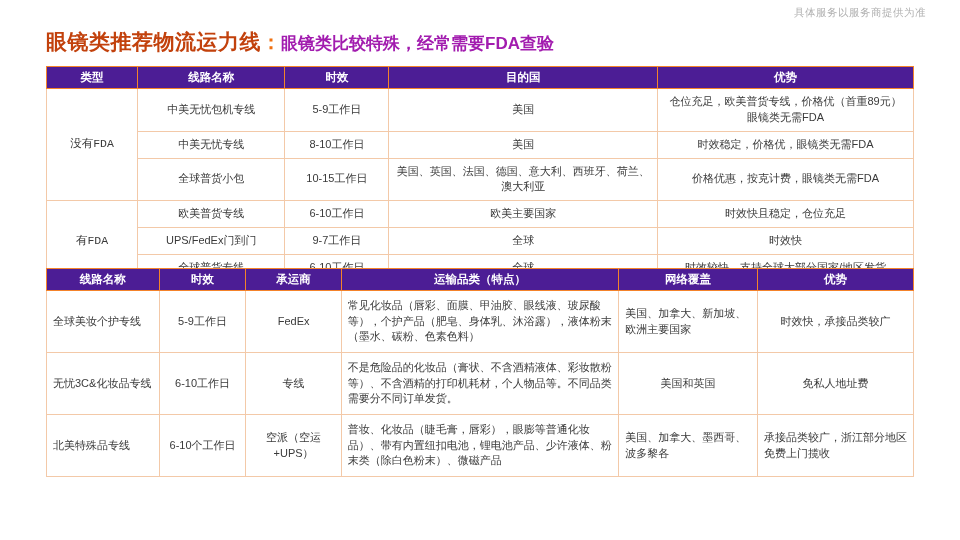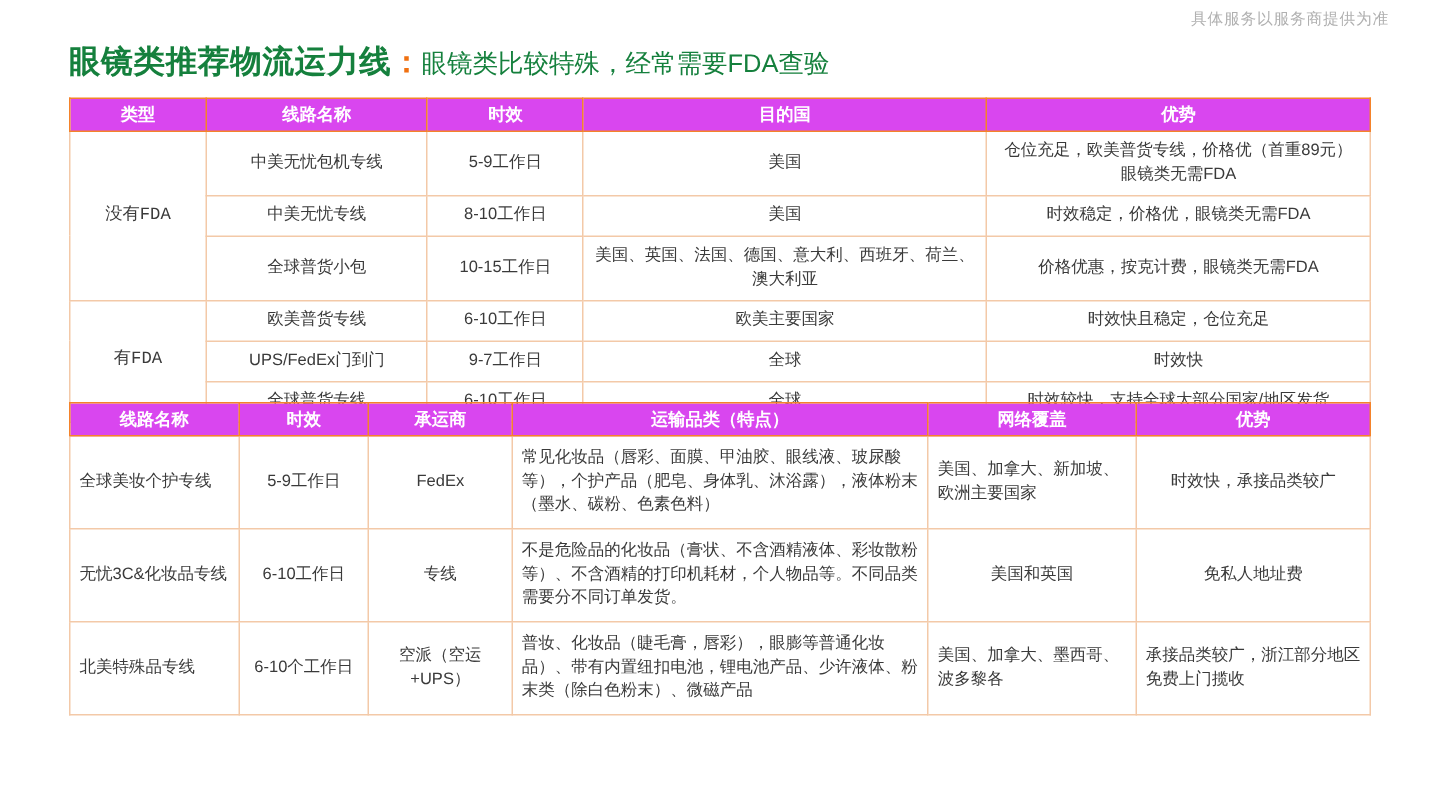--- a/index.html
+++ b/index.html
@@ -27,41 +27,41 @@
   .sec2 { top: 268px; }
 
   .sec-title {
     white-space: nowrap;
     margin-bottom: 12px;
     line-height: 1.1;
   }
   .sec-title .t-main {
     font-size: 21px;
     font-weight: bold;
-    color: #15803d;
+    color: #c2410c;
     letter-spacing: .5px;
   }
   .sec-title .t-colon {
     font-size: 20px;
     font-weight: bold;
     color: #f07010;
   }
   .sec-title .t-sub {
     font-size: 17px;
-    color: #15803d;
-    font-weight: normal;
+    color: #a21caf;
+    font-weight: bold;
   }
 
   table {
     border-collapse: collapse;
     width: 100%;
     table-layout: fixed;
   }
   thead th {
-    background: #d946ef;
+    background: #4c1d95;
     color: #ffffff;
     font-size: 11.5px;
     font-weight: bold;
     height: 22px;
     border: 1px solid #f4832a;
     text-align: center;
     padding: 2px 3px;
   }
   tbody td {
     border: 1px solid #f3c9a8;

